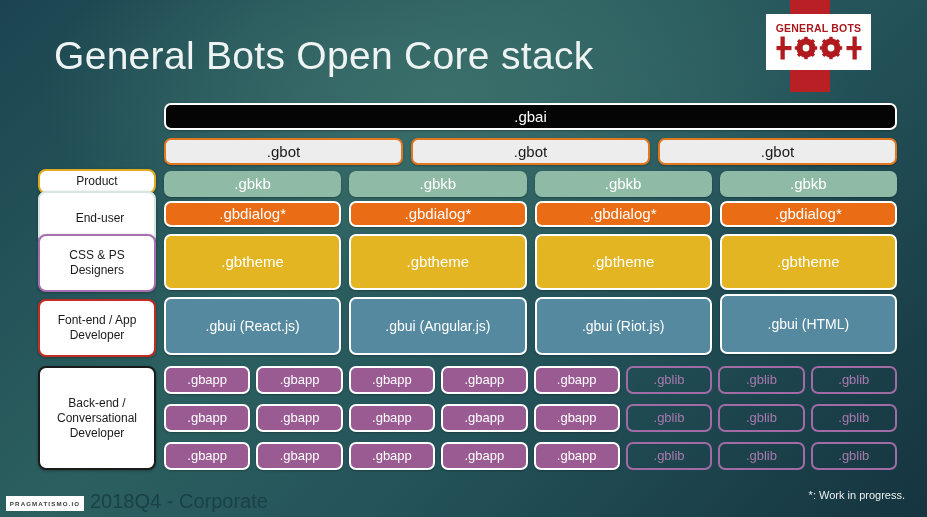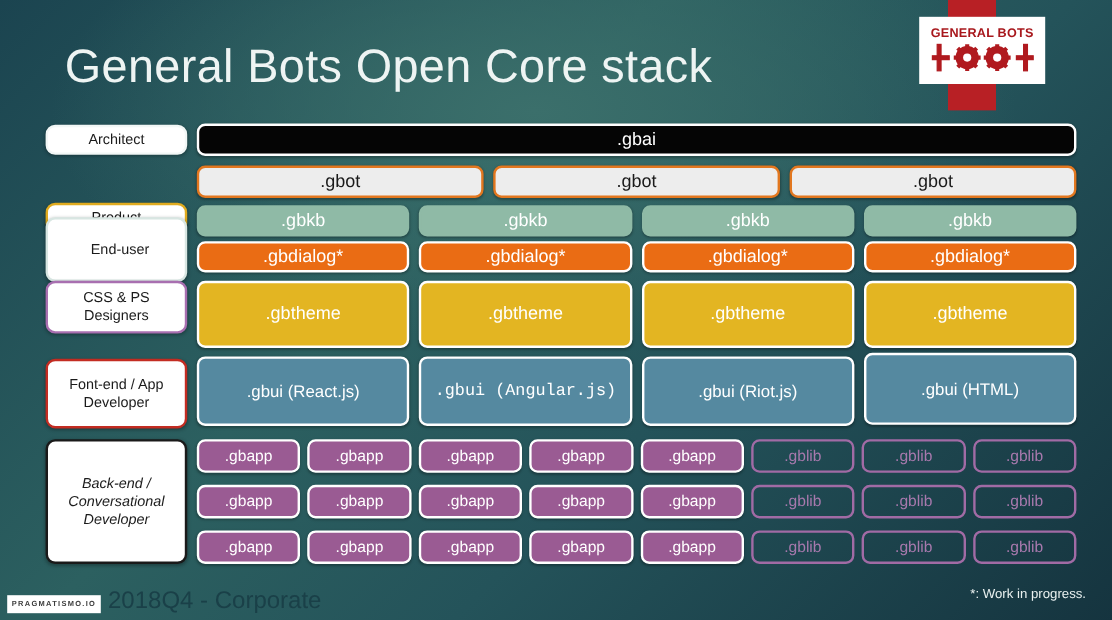--- a/index.html
+++ b/index.html
@@ -162,36 +162,33 @@
           </g>
           <circle cx="56" cy="13" r="3.4" fill="#ffffff" stroke="none"></circle>
         </g>
       </g>
     </svg>
   </div>
 
   <h1 id="page-title">General Bots Open Core stack</h1>
 
   <div id="stack">
-      <div class="role" style="top: 104px; height: 25px; border-color: rgb(242, 247, 246);">
-        <span>Architect</span>
-      </div>
       <div class="role" style="top: 139px; height: 25px; border-color: rgb(224, 171, 31); margin-top: 30px;">
         <span>Product</span>
       </div>
-      <div class="role" style="top: 181px; height: 54px; border-color: rgb(216, 230, 226); padding-left: 10px;">
+      <div class="role" style="top: 191px; height: 54px; border-color: rgb(216, 230, 226); padding-left: 10px;">
         <span>End-user</span>
       </div>
-      <div class="role" style="top: 234px; height: 44px; border-color: rgb(168, 111, 176);">
+      <div class="role" style="top: 234px; height: 58px; border-color: rgb(168, 111, 176);">
         <span>CSS &amp; PS Designers</span>
       </div>
       <div class="role" style="top: 299px; height: 58px; border-color: rgb(195, 44, 34);">
         <span>Font-end / App Developer</span>
       </div>
-      <div class="role" style="top: 366px; height: 104px; border-color: rgb(26, 26, 26); font-style: italic;">
+      <div class="role" style="top: 366px; height: 104px; border-color: rgb(26, 26, 26);">
         <span>Back-end / Conversational Developer</span>
       </div>
       <div class="cell" style="left: 164px; top: 103px; width: 733px; height: 27px; background: rgb(5, 5, 5); border: 2px solid rgb(255, 255, 255); color: rgb(255, 255, 255);">
         <span>.gbai</span>
       </div>
       <div class="cell" style="left: 164px; top: 138px; width: 239px; height: 27px; background: rgb(237, 237, 237); border: 2px solid rgb(226, 119, 31); color: rgb(26, 26, 26);">
         <span>.gbot</span>
       </div>
       <div class="cell" style="left: 411px; top: 138px; width: 239px; height: 27px; background: rgb(237, 237, 237); border: 2px solid rgb(226, 119, 31); color: rgb(26, 26, 26);">
         <span>.gbot</span>
@@ -231,21 +228,21 @@
       </div>
       <div class="cell" style="left: 534.5px; top: 234px; width: 177.25px; height: 56px; background: rgb(227, 181, 34); border: 2px solid rgb(255, 255, 255); color: rgb(255, 255, 255);">
         <span>.gbtheme</span>
       </div>
       <div class="cell" style="left: 719.75px; top: 234px; width: 177.25px; height: 56px; background: rgb(227, 181, 34); border: 2px solid rgb(255, 255, 255); color: rgb(255, 255, 255);">
         <span>.gbtheme</span>
       </div>
       <div class="cell" style="left: 164px; top: 297px; width: 177.25px; height: 58px; background: rgb(85, 137, 160); border: 2px solid rgb(255, 255, 255); color: rgb(255, 255, 255); font-size: 14px;">
         <span>.gbui (React.js)</span>
       </div>
-      <div class="cell" style="left: 349.25px; top: 297px; width: 177.25px; height: 58px; background: rgb(85, 137, 160); border: 2px solid rgb(255, 255, 255); color: rgb(255, 255, 255); font-size: 14px; font-family: Liberation Mono, monospace;">
+      <div class="cell" style="left: 349.25px; top: 297px; width: 177.25px; height: 58px; background: rgb(85, 137, 160); border: 2px solid rgb(255, 255, 255); color: rgb(255, 255, 255); font-size: 14px;">
         <span>.gbui (Angular.js)</span>
       </div>
       <div class="cell" style="left: 534.5px; top: 297px; width: 177.25px; height: 58px; background: rgb(85, 137, 160); border: 2px solid rgb(255, 255, 255); color: rgb(255, 255, 255); font-size: 14px;">
         <span>.gbui (Riot.js)</span>
       </div>
       <div class="cell" style="left: 719.75px; top: 294px; width: 177.25px; height: 60px; background: rgb(85, 137, 160); border: 2px solid rgb(255, 255, 255); color: rgb(255, 255, 255); font-size: 14px;">
         <span>.gbui (HTML)</span>
       </div>
       <div class="cell" style="left: 164px; top: 366px; width: 86.375px; height: 28px; background: rgb(154, 91, 147); border: 2px solid rgb(255, 255, 255); color: rgb(255, 255, 255); font-size: 13px;">
         <span>.gbapp</span>

